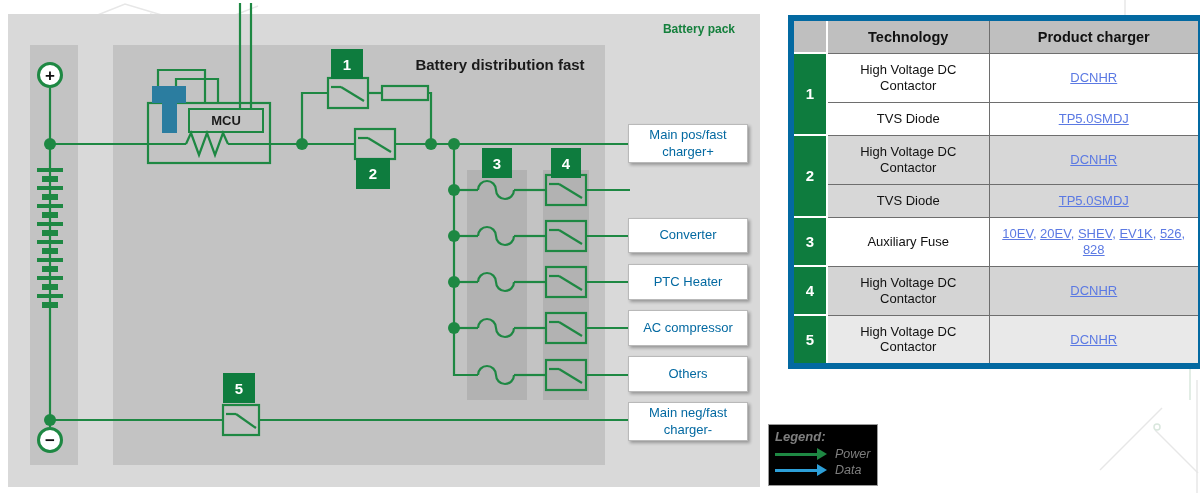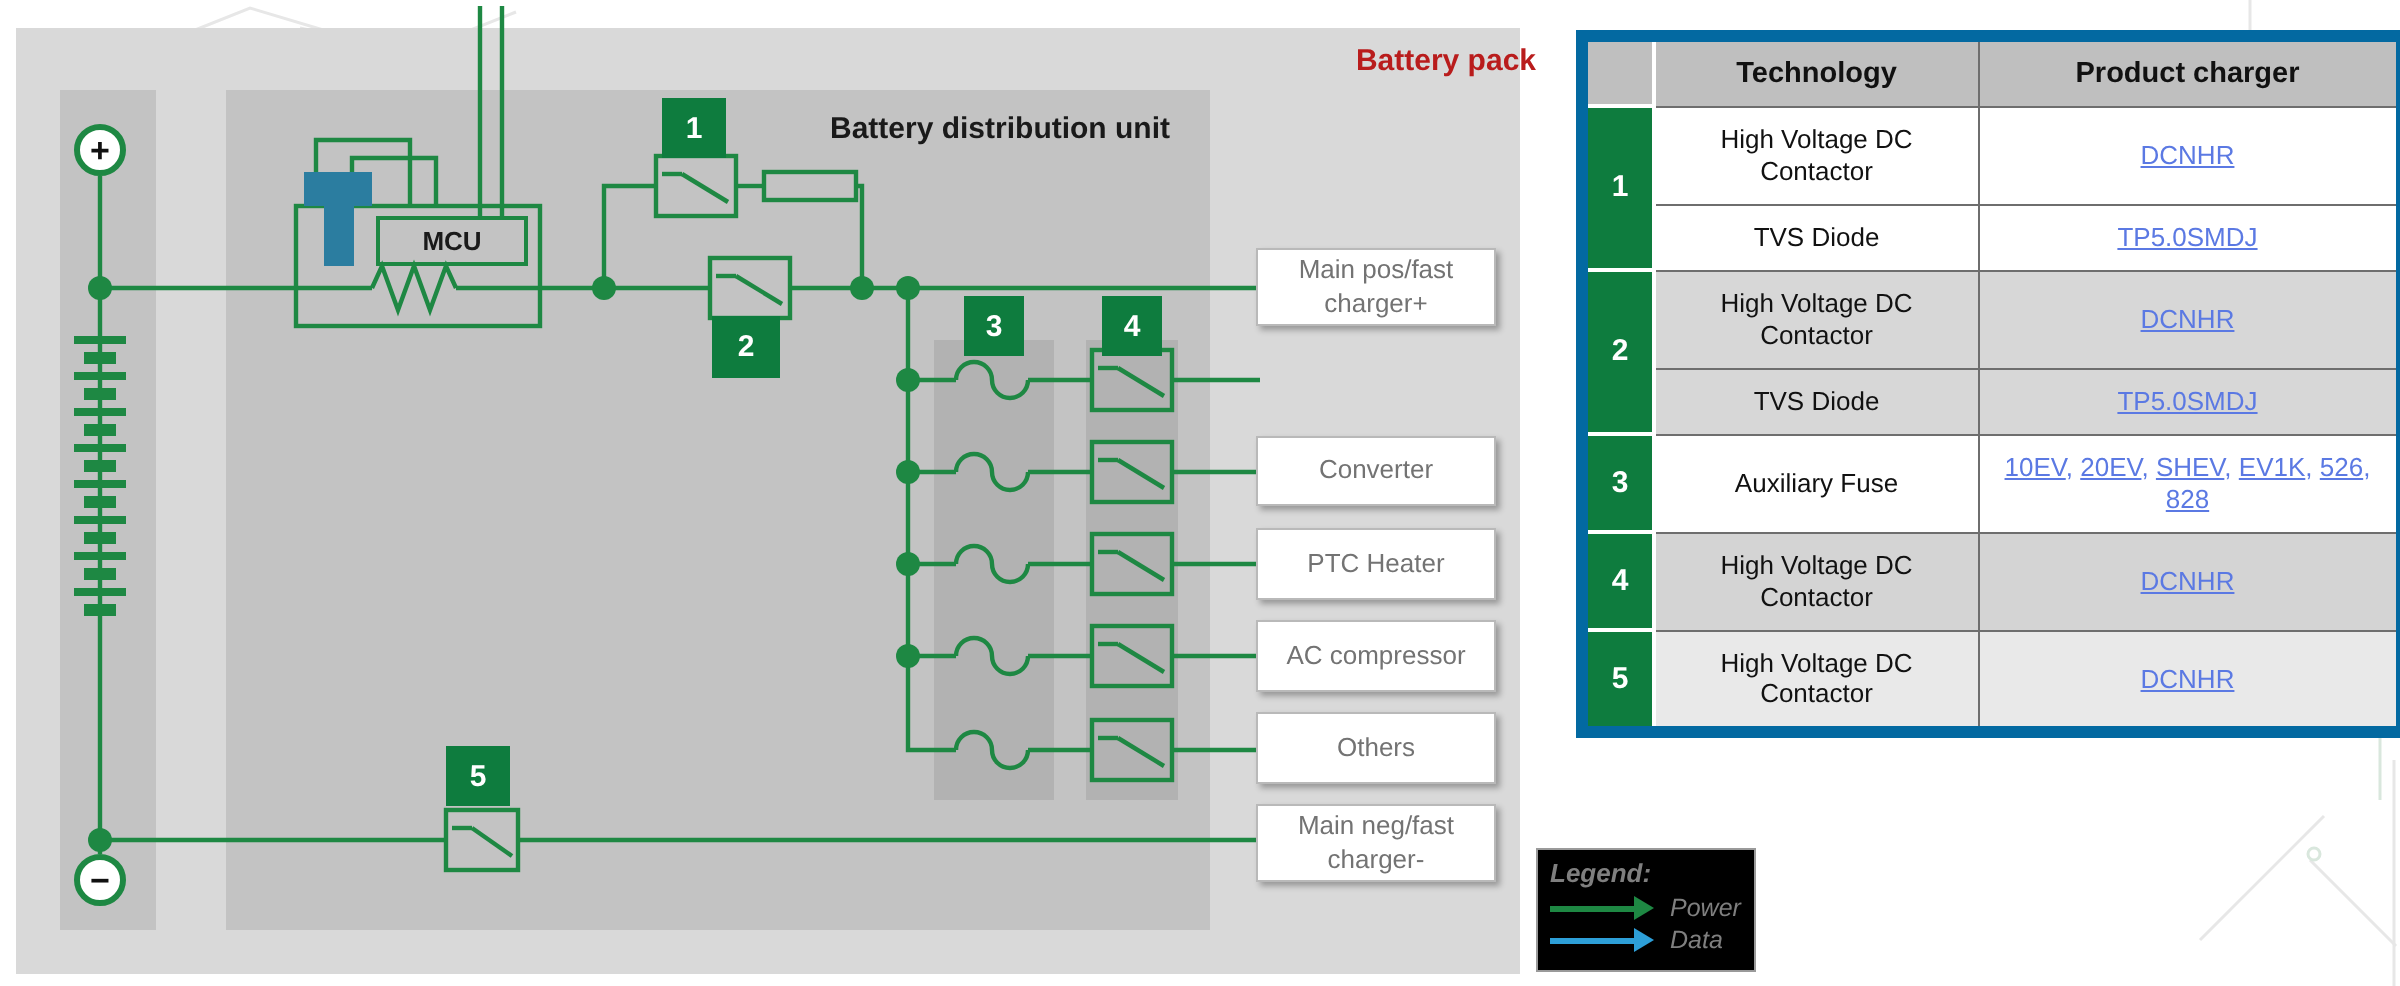--- a/index.html
+++ b/index.html
@@ -8,21 +8,21 @@
 
   
   .outer-box{position:absolute;left:8px;top:14px;width:752px;height:473px;background:#d9d9d9;}
   .battery-strip{position:absolute;left:30px;top:45px;width:48px;height:420px;background:#c3c3c3;}
   .bdu-box{position:absolute;left:113px;top:45px;width:492px;height:420px;background:#c3c3c3;}
   .strip{position:absolute;top:170px;height:230px;background:#b2b2b2;}
   .strip-fuse{left:467px;width:60px;}
   .strip-contactor{left:543px;width:46px;}
 
   
-  .battery-pack-title{position:absolute;left:628px;top:22px;width:140px;text-align:right;font-size:15px;font-weight:bold;color:#b91c1c;}
+  .battery-pack-title{position:absolute;left:595px;top:22px;width:140px;text-align:right;font-size:12px;font-weight:bold;color:#15803d;}
   .bdu-title{position:absolute;left:370px;top:56px;width:260px;text-align:center;font-size:15px;font-weight:bold;color:#1a1a1a;}
 
   
   .wires{position:absolute;left:0;top:0;pointer-events:none;}
   .bg-watermark{position:absolute;left:0;top:0;pointer-events:none;}
 
   .terminal{position:absolute;width:26px;height:26px;border:3px solid #1e8843;border-radius:50%;background:#fff;
             display:flex;align-items:center;justify-content:center;font-size:17px;font-weight:bold;color:#111;box-sizing:border-box;line-height:1;}
   .terminal-plus{left:37px;top:62px;}
   .terminal-minus{left:37px;top:427px;}
@@ -34,21 +34,21 @@
          display:flex;align-items:center;justify-content:center;}
   .badge-1{left:331px;top:49px;width:32px;height:30px;}
   .badge-2{left:356px;top:158px;width:34px;height:31px;}
   .badge-3{left:482px;top:148px;width:30px;height:30px;}
   .badge-4{left:551px;top:148px;width:30px;height:30px;}
   .badge-5{left:223px;top:373px;width:32px;height:30px;}
 
   
   .load-label{position:absolute;left:628px;width:120px;background:#fff;border:1px solid #b9b9b9;
               box-shadow:2px 2px 3px rgba(0,0,0,.3);display:flex;align-items:center;justify-content:center;
-              text-align:center;font-size:13px;color:#737373;line-height:1.25;box-sizing:border-box;padding:1px 4px;}
+              text-align:center;font-size:13px;color:#0369a1;line-height:1.25;box-sizing:border-box;padding:1px 4px;}
   .load-0{top:124px;height:39px;}
   .load-1{top:172px;height:35px;}
   .load-2{top:218px;height:35px;}
   .load-3{top:264px;height:36px;}
   .load-4{top:310px;height:36px;}
   .load-5{top:356px;height:36px;}
   .load-6{top:402px;height:39px;}
 
   
   .legend{position:absolute;left:768px;top:424px;width:110px;height:62px;background:#000000;border:1.5px solid #9a9a9a;
@@ -256,21 +256,21 @@
         <rect x="42" y="302" width="16" height="6"></rect>
     </g>
 
     <g fill="#2b7da0">
       <rect x="152" y="86" width="34" height="17"></rect>
       <rect x="162" y="100" width="15" height="33"></rect>
     </g>
   </svg>
 
   <div class="battery-pack-title">Battery pack</div>
-  <div class="bdu-title">Battery distribution unit</div>
+  <div class="bdu-title">Battery distribution fast</div>
 
   <div class="terminal terminal-plus">+</div>
   <div class="terminal terminal-minus">−</div>
 
   <div class="mcu-label">MCU</div>
 
   <div class="badge badge-1">1</div>
   <div class="badge badge-2">2</div>
   <div class="badge badge-3">3</div>
   <div class="badge badge-4">4</div>

